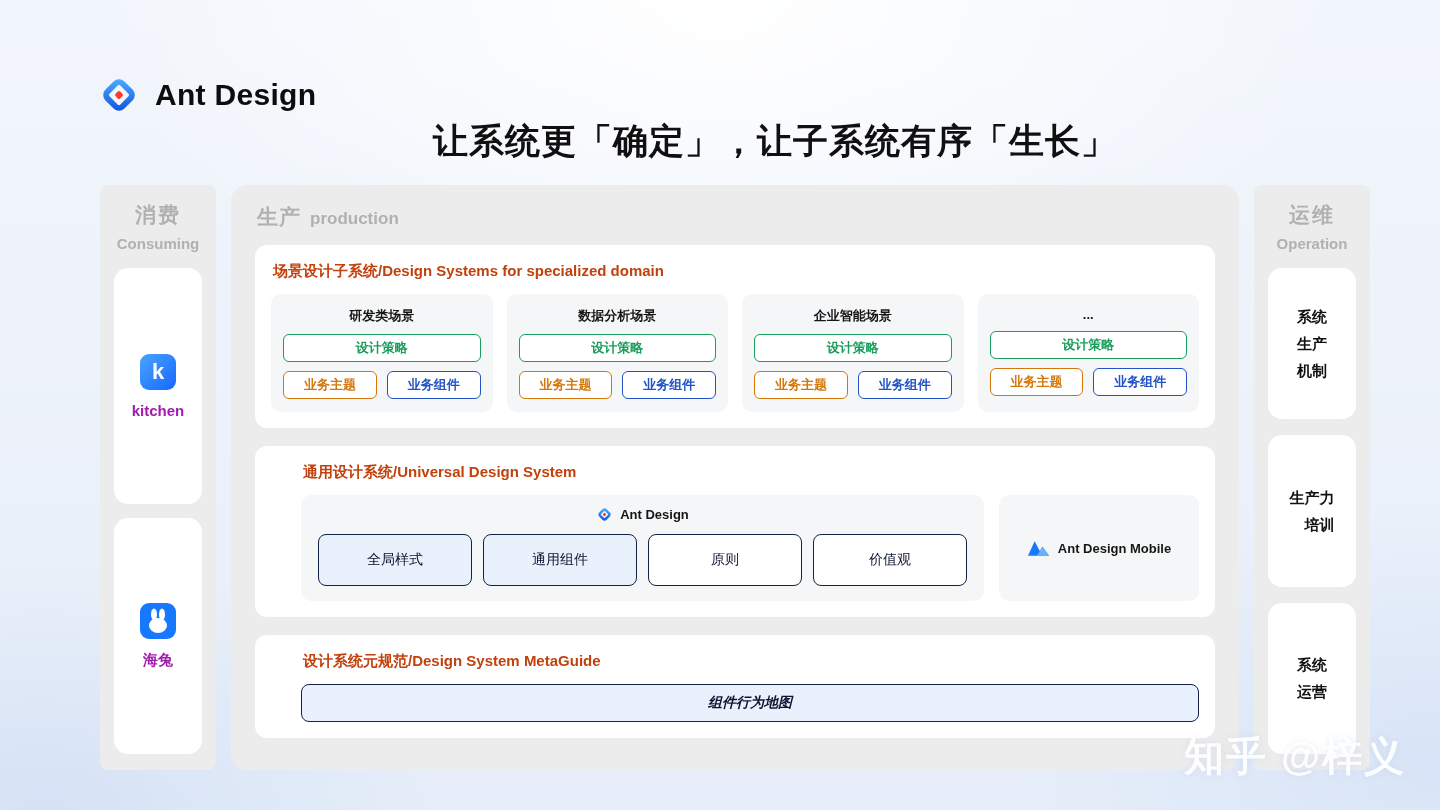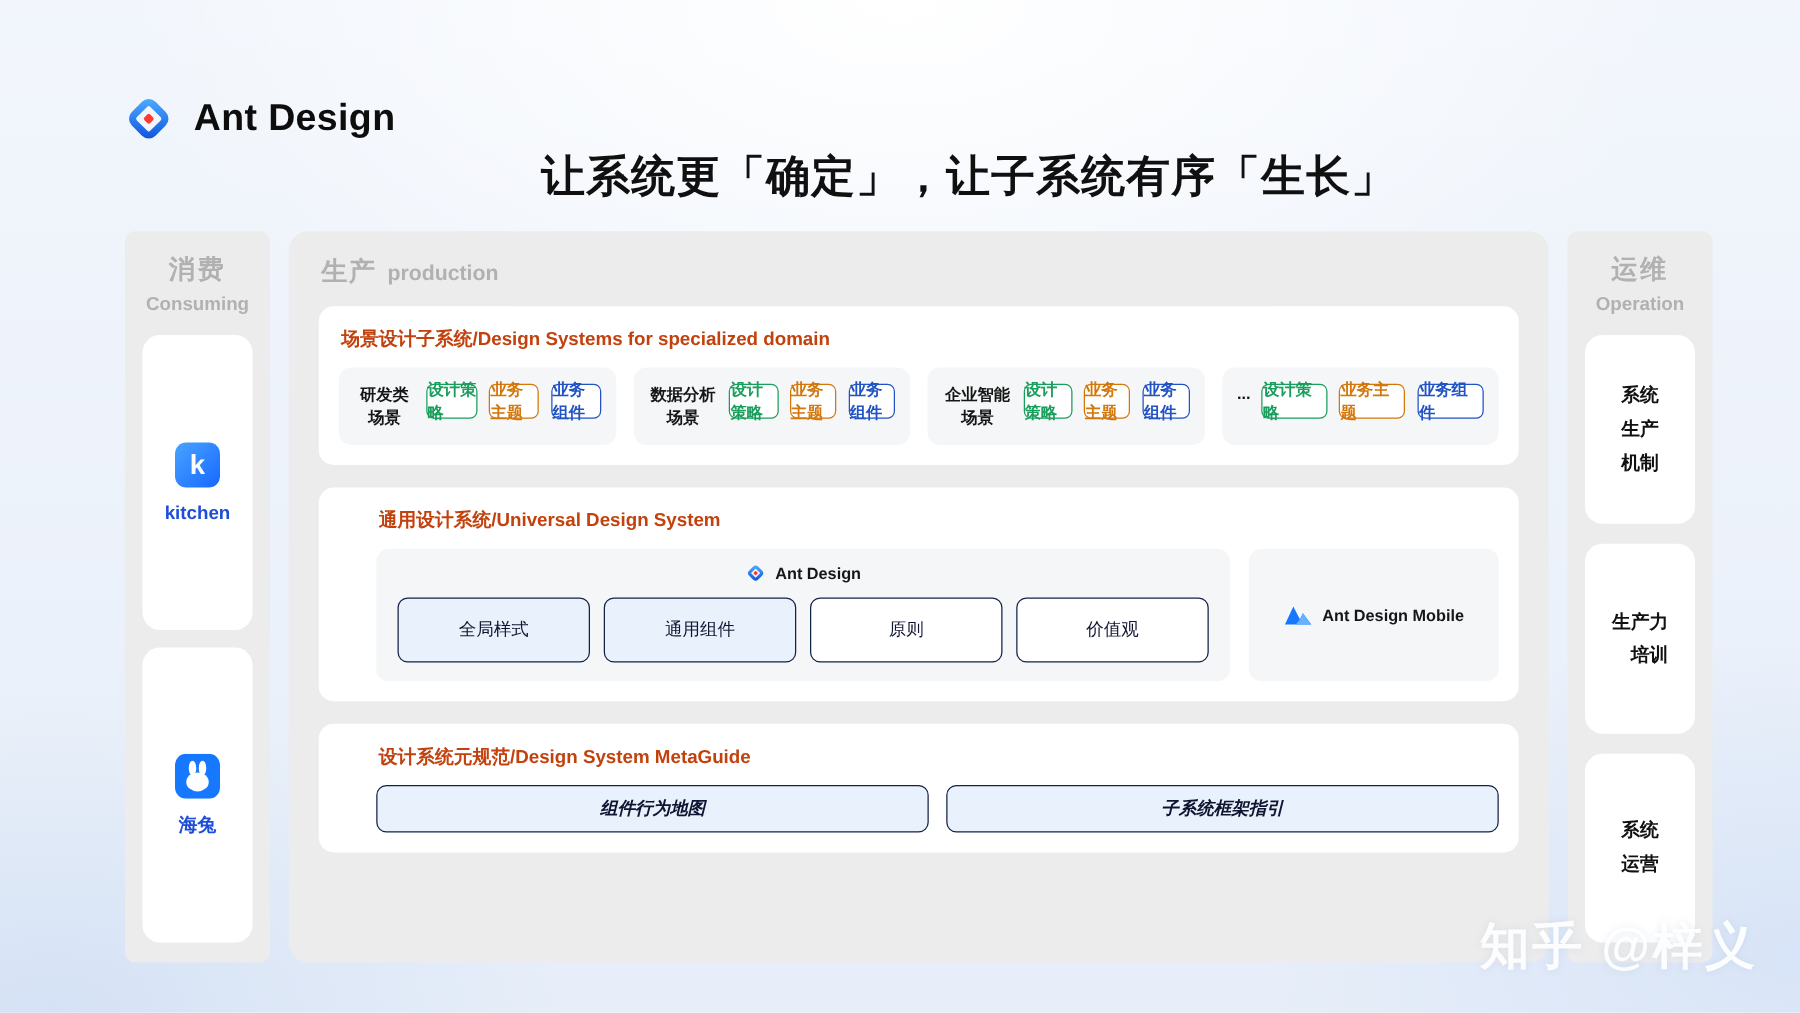--- a/index.html
+++ b/index.html
@@ -35,21 +35,21 @@
   }
   .hdr { text-align: center; margin-bottom: 16px; }
   .zh { font-size: 21px; font-weight: 800; color: var(--muted-text); letter-spacing: 2px; }
   .en { font-size: 15px; font-weight: 700; color: var(--muted-text); margin-top: 6px; }
 
   .side-card {
     background: #fff; border-radius: 14px; flex: 1;
     display: flex; flex-direction: column; align-items: center; justify-content: center; gap: 12px;
   }
   .side-card + .side-card { margin-top: 14px; }
-  .side-label { font-size: 15px; font-weight: 700; color: #1d4ed8; }
+  .side-label { font-size: 15px; font-weight: 700; color: #a21caf; }
 
   .kitchen-icon {
     width: 36px; height: 36px; border-radius: 9px;
     background: linear-gradient(135deg, #49a4ff 0%, #1668ff 100%);
     color: #fff; font-size: 22px; font-weight: 700;
     display: flex; align-items: center; justify-content: center;
   }
 
   
   .prod {
@@ -60,21 +60,21 @@
   .prod-hdr .zh { letter-spacing: 1px; }
   .prod-hdr .en { margin-top: 0; font-size: 17px; }
 
   .section { background: #fff; border-radius: 12px; padding: 15px 16px 16px; }
   .section + .section { margin-top: 18px; padding-left: 46px; }
   .section-heading { font-size: 15px; font-weight: 800; color: #c2410c; margin: 2px 0 13px 2px; }
 
   .spec-grid { display: grid; grid-template-columns: repeat(4, 1fr); gap: 14px; }
   .spec-card {
     background: var(--panel-gray); border-radius: 10px; padding: 13px 12px;
-    display: flex; flex-direction: row; gap: 9px;
+    display: flex; flex-direction: column; gap: 9px;
   }
   .spec-title { text-align: center; font-size: 13px; font-weight: 800; color: #161616; }
 
   .btn {
     height: 28px; border-radius: 6px; background: #fff;
     display: flex; align-items: center; justify-content: center;
     font-size: 13px; font-weight: 700;
   }
   .btn-green  { border: 1.5px solid var(--green);  color: var(--green); }
   .btn-row    { display: flex; gap: 10px; }
@@ -246,21 +246,20 @@
             </svg>
             <span>Ant Design Mobile</span>
           </div>
         </div>
       </div>
 
       <div class="section">
         <div class="section-heading">设计系统元规范/Design System MetaGuide</div>
         <div class="meta-row">
           <div class="meta-btn">组件行为地图</div>
-          <div class="meta-btn">子系统框架指引</div>
         </div>
       </div>
     </section>
 
     <aside class="col-side">
       <div class="hdr">
         <div class="zh">运维</div>
         <div class="en">Operation</div>
       </div>
       <div class="op-card">系统

